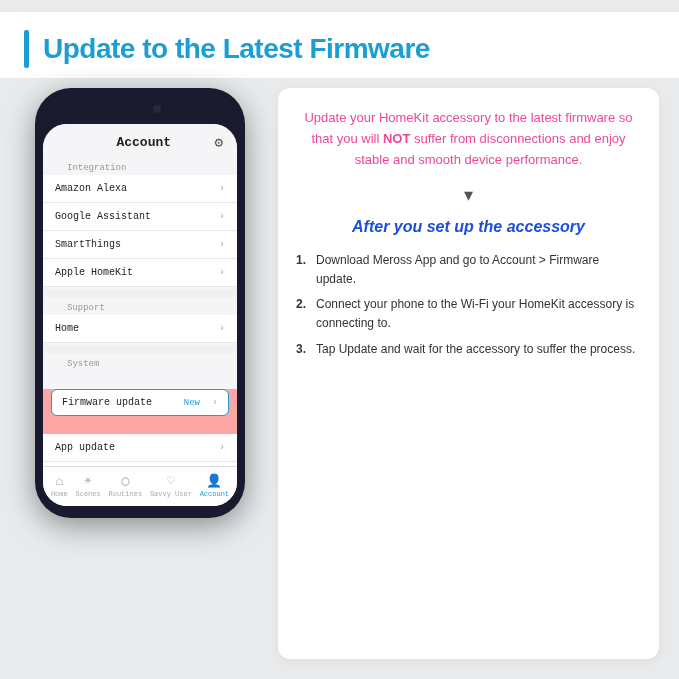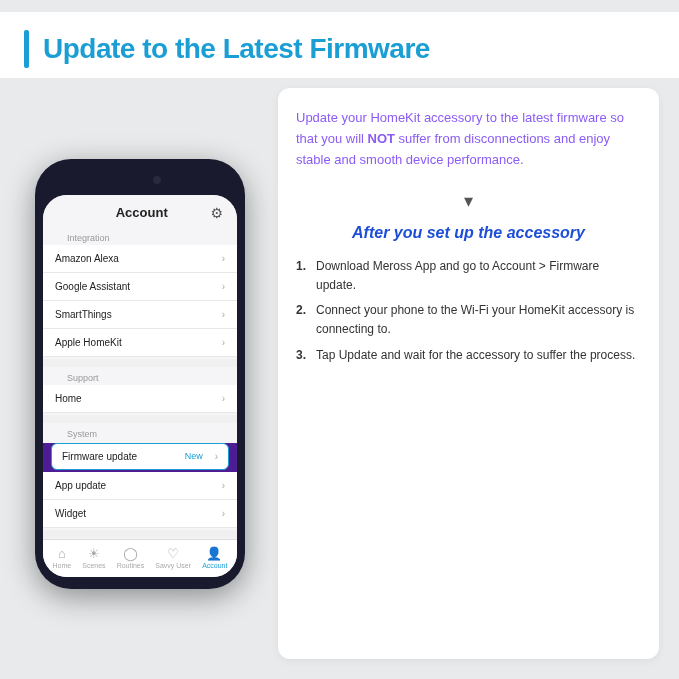--- a/index.html
+++ b/index.html
@@ -40,24 +40,24 @@
       display: flex;
       flex-direction: row;
       flex: 1;
       padding: 10px 20px 20px 20px;
       gap: 18px;
     }
 
     
     .phone-container {
       display: flex;
-      align-items: center;
       justify-content: center;
       width: 240px;
       flex-shrink: 0;
+      font-family: Liberation Mono, monospace;
     }
     .phone {
       width: 210px;
       height: 430px;
       background-color: #1a1a2e;
       border-radius: 36px;
       padding: 12px 8px;
       display: flex;
       flex-direction: column;
       position: relative;
@@ -130,38 +130,38 @@
       justify-content: space-between;
       align-items: center;
       padding: 8px 12px;
       background: #fff;
       border-bottom: 0.5px solid #e8e8e8;
       cursor: pointer;
     }
     .menu-item.highlighted {
       border: 1.5px solid #1a9ed4;
       border-radius: 6px;
-      margin: 2px 8px;
+      margin: 18px 8px;
       padding: 7px 10px;
     }
     .menu-item-label {
       font-size: 10px;
       color: #222;
     }
     .menu-item-badge {
       font-size: 9px;
       color: #1a9ed4;
       margin-right: 2px;
     }
     .menu-chevron {
       font-size: 10px;
       color: #aaa;
     }
     .menu-group {
-      background: #4c1d95;
+      background: #fca5a5;
       margin-bottom: 2px;
     }
 
     .screen-divider {
       height: 8px;
       background: #f0f0f0;
     }
 
     
     .bottom-nav {
@@ -199,23 +199,24 @@
       background-color: #fff;
       border-radius: 12px;
       padding: 20px 18px;
       display: flex;
       flex-direction: column;
       box-shadow: 0 2px 8px rgba(0,0,0,0.06);
     }
 
     .info-description {
       font-size: 13px;
-      color: #8b5cf6;
+      color: #ec4899;
+      text-align: center;
       line-height: 1.6;
-      margin-bottom: 20px;
+      margin-bottom: 14px;
     }
     .info-description strong {
       font-weight: 700;
     }
 
     .arrow-down {
       text-align: center;
       font-size: 18px;
       color: #555;
       margin-bottom: 10px;

